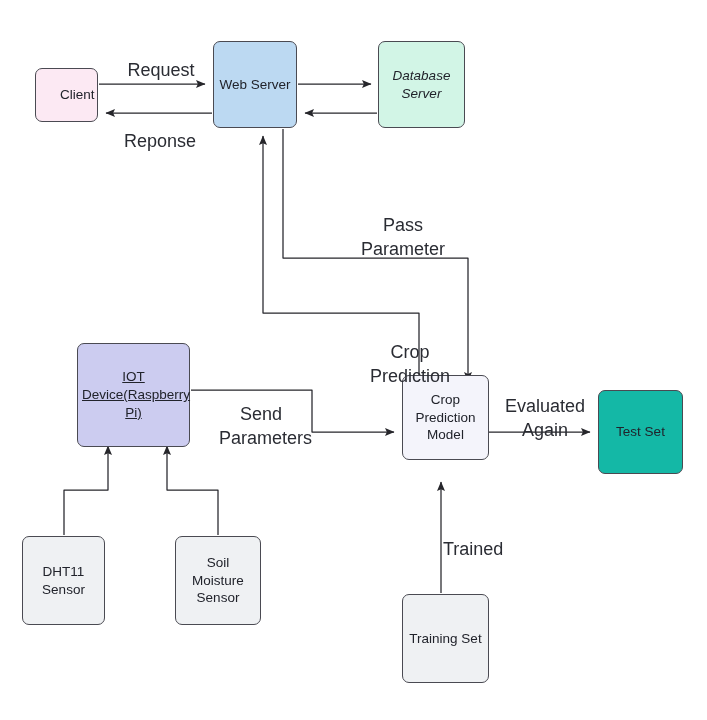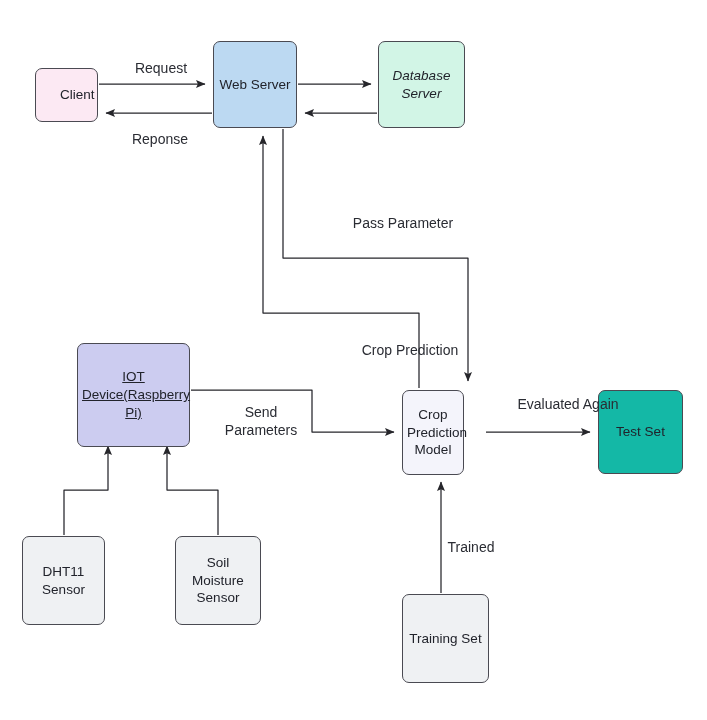--- a/index.html
+++ b/index.html
@@ -41,21 +41,21 @@
     z-index: 2;
   }
   .node-label {
     display: block;
     width: 100%;
     white-space: pre-line;
   }
   .edge-label {
     position: absolute;
     color: #2a2c33;
-    font-size: 14px;
+    font-size: 18px;
     line-height: 1.32;
     text-align: center;
     white-space: pre-line;
     z-index: 3;
   }
   .edge-path {
     fill: none;
     stroke: #26262b;
     stroke-width: 1.25;
   }
@@ -103,36 +103,36 @@
 Pi)</span>
       </div>
       <div class="node" style="left: 22px; top: 536px; width: 83px; height: 89px; background: rgb(239, 241, 243); border-color: rgb(74, 74, 82);">
         <span class="node-label">DHT11
 Sensor</span>
       </div>
       <div class="node" style="left: 175px; top: 536px; width: 86px; height: 89px; background: rgb(239, 241, 243); border-color: rgb(74, 74, 82);">
         <span class="node-label">Soil Moisture
 Sensor</span>
       </div>
-      <div class="node" style="left: 402px; top: 390px; width: 62px; height: 85px; background: rgb(244, 244, 251); border-color: rgb(74, 74, 82);">
+      <div class="node" style="left: 402px; top: 375px; width: 87px; height: 85px; background: rgb(244, 244, 251); border-color: rgb(74, 74, 82);">
         <span class="node-label">Crop
 Prediction
 Model</span>
       </div>
       <div class="node" style="left: 598px; top: 390px; width: 85px; height: 84px; background: #14b8a6; border-color: rgb(74, 74, 82);">
         <span class="node-label">Test Set</span>
       </div>
       <div class="node" style="left: 402px; top: 594px; width: 87px; height: 89px; background: rgb(239, 241, 243); border-color: rgb(74, 74, 82);">
         <span class="node-label">Training Set</span>
       </div>
     </div>
   <div id="edge-label-layer">
       <div class="edge-label" style="left: 123px; top: 59px; width: 76px;">Request</div>
       <div class="edge-label" style="left: 119px; top: 122px; width: 82px; margin-top: 8px;">Reponse</div>
       <div class="edge-label" style="left: 348px; top: 214px; width: 110px;">Pass Parameter</div>
       <div class="edge-label" style="left: 310px; top: 341px; width: 104px; margin-left: 48px;">Crop Prediction</div>
       <div class="edge-label" style="left: 219px; top: 403px; width: 84px;">Send
 Parameters</div>
-      <div class="edge-label" style="left: 490px; top: 395px; width: 110px; margin-left: 23px;">Evaluated Again</div>
+      <div class="edge-label" style="left: 490px; top: 395px; width: 110px;">Evaluated Again</div>
       <div class="edge-label" style="left: 443px; top: 538px; width: 56px;">Trained</div>
     </div>
 
 </div>
 
 </body></html>

